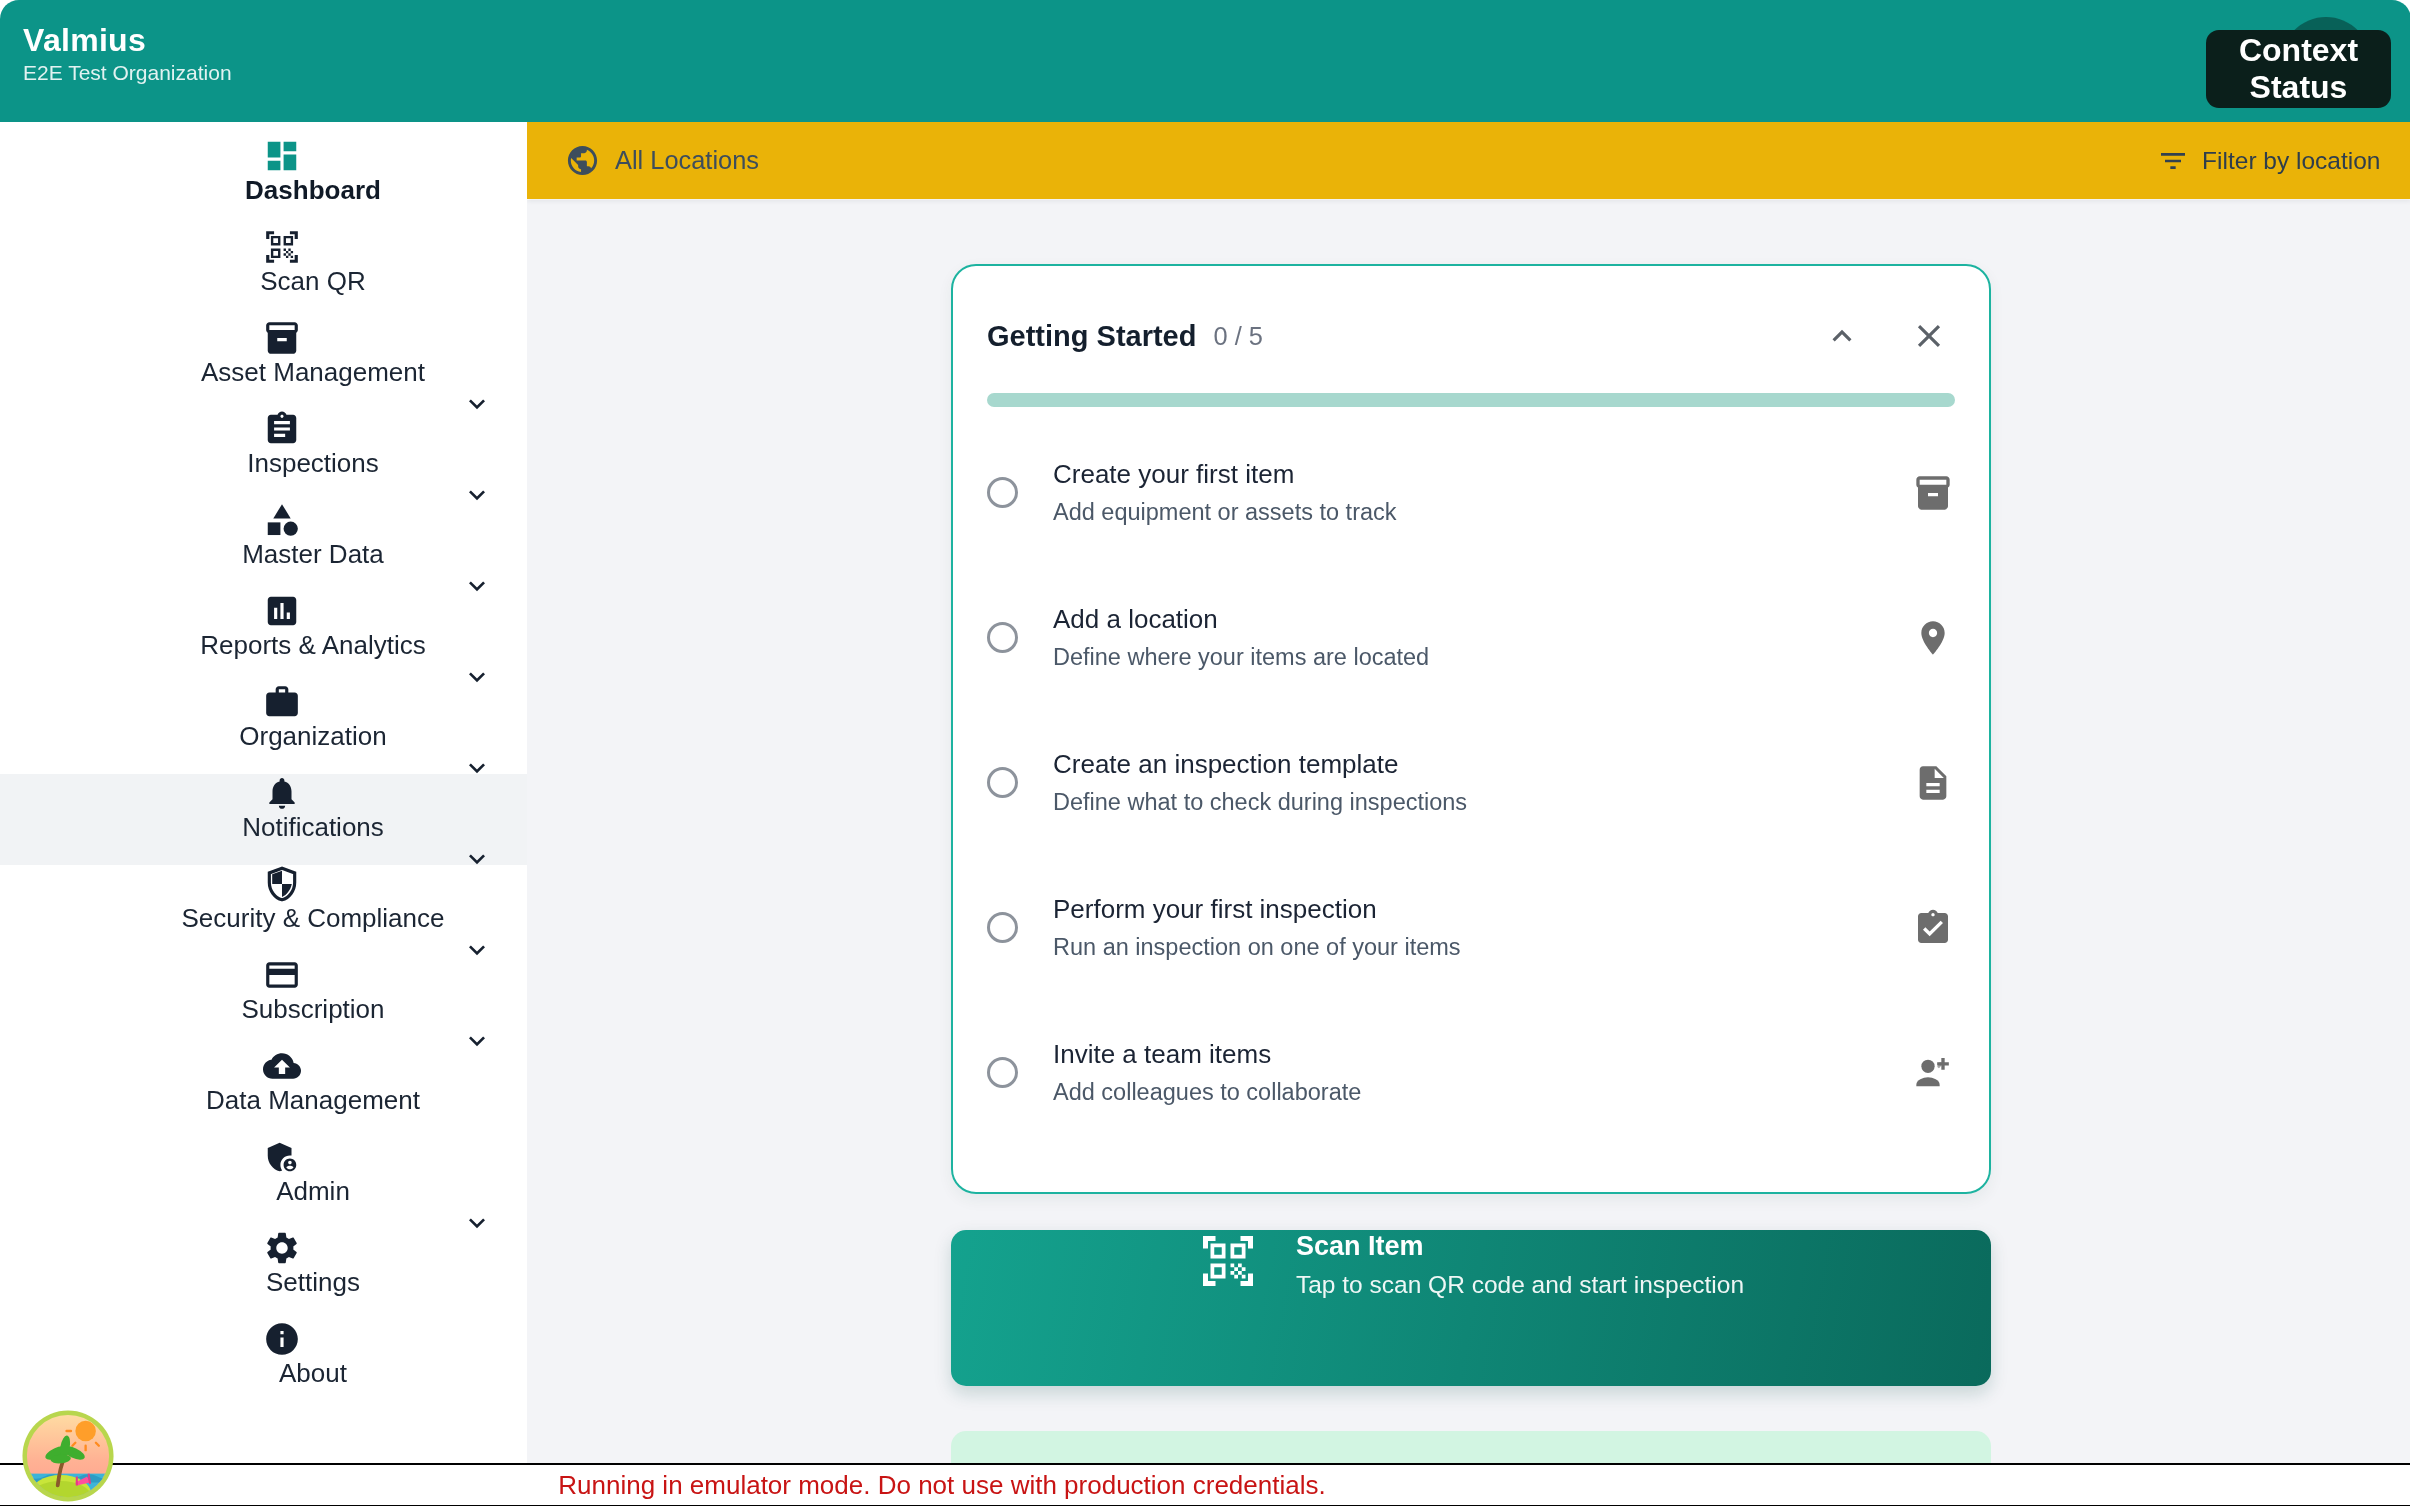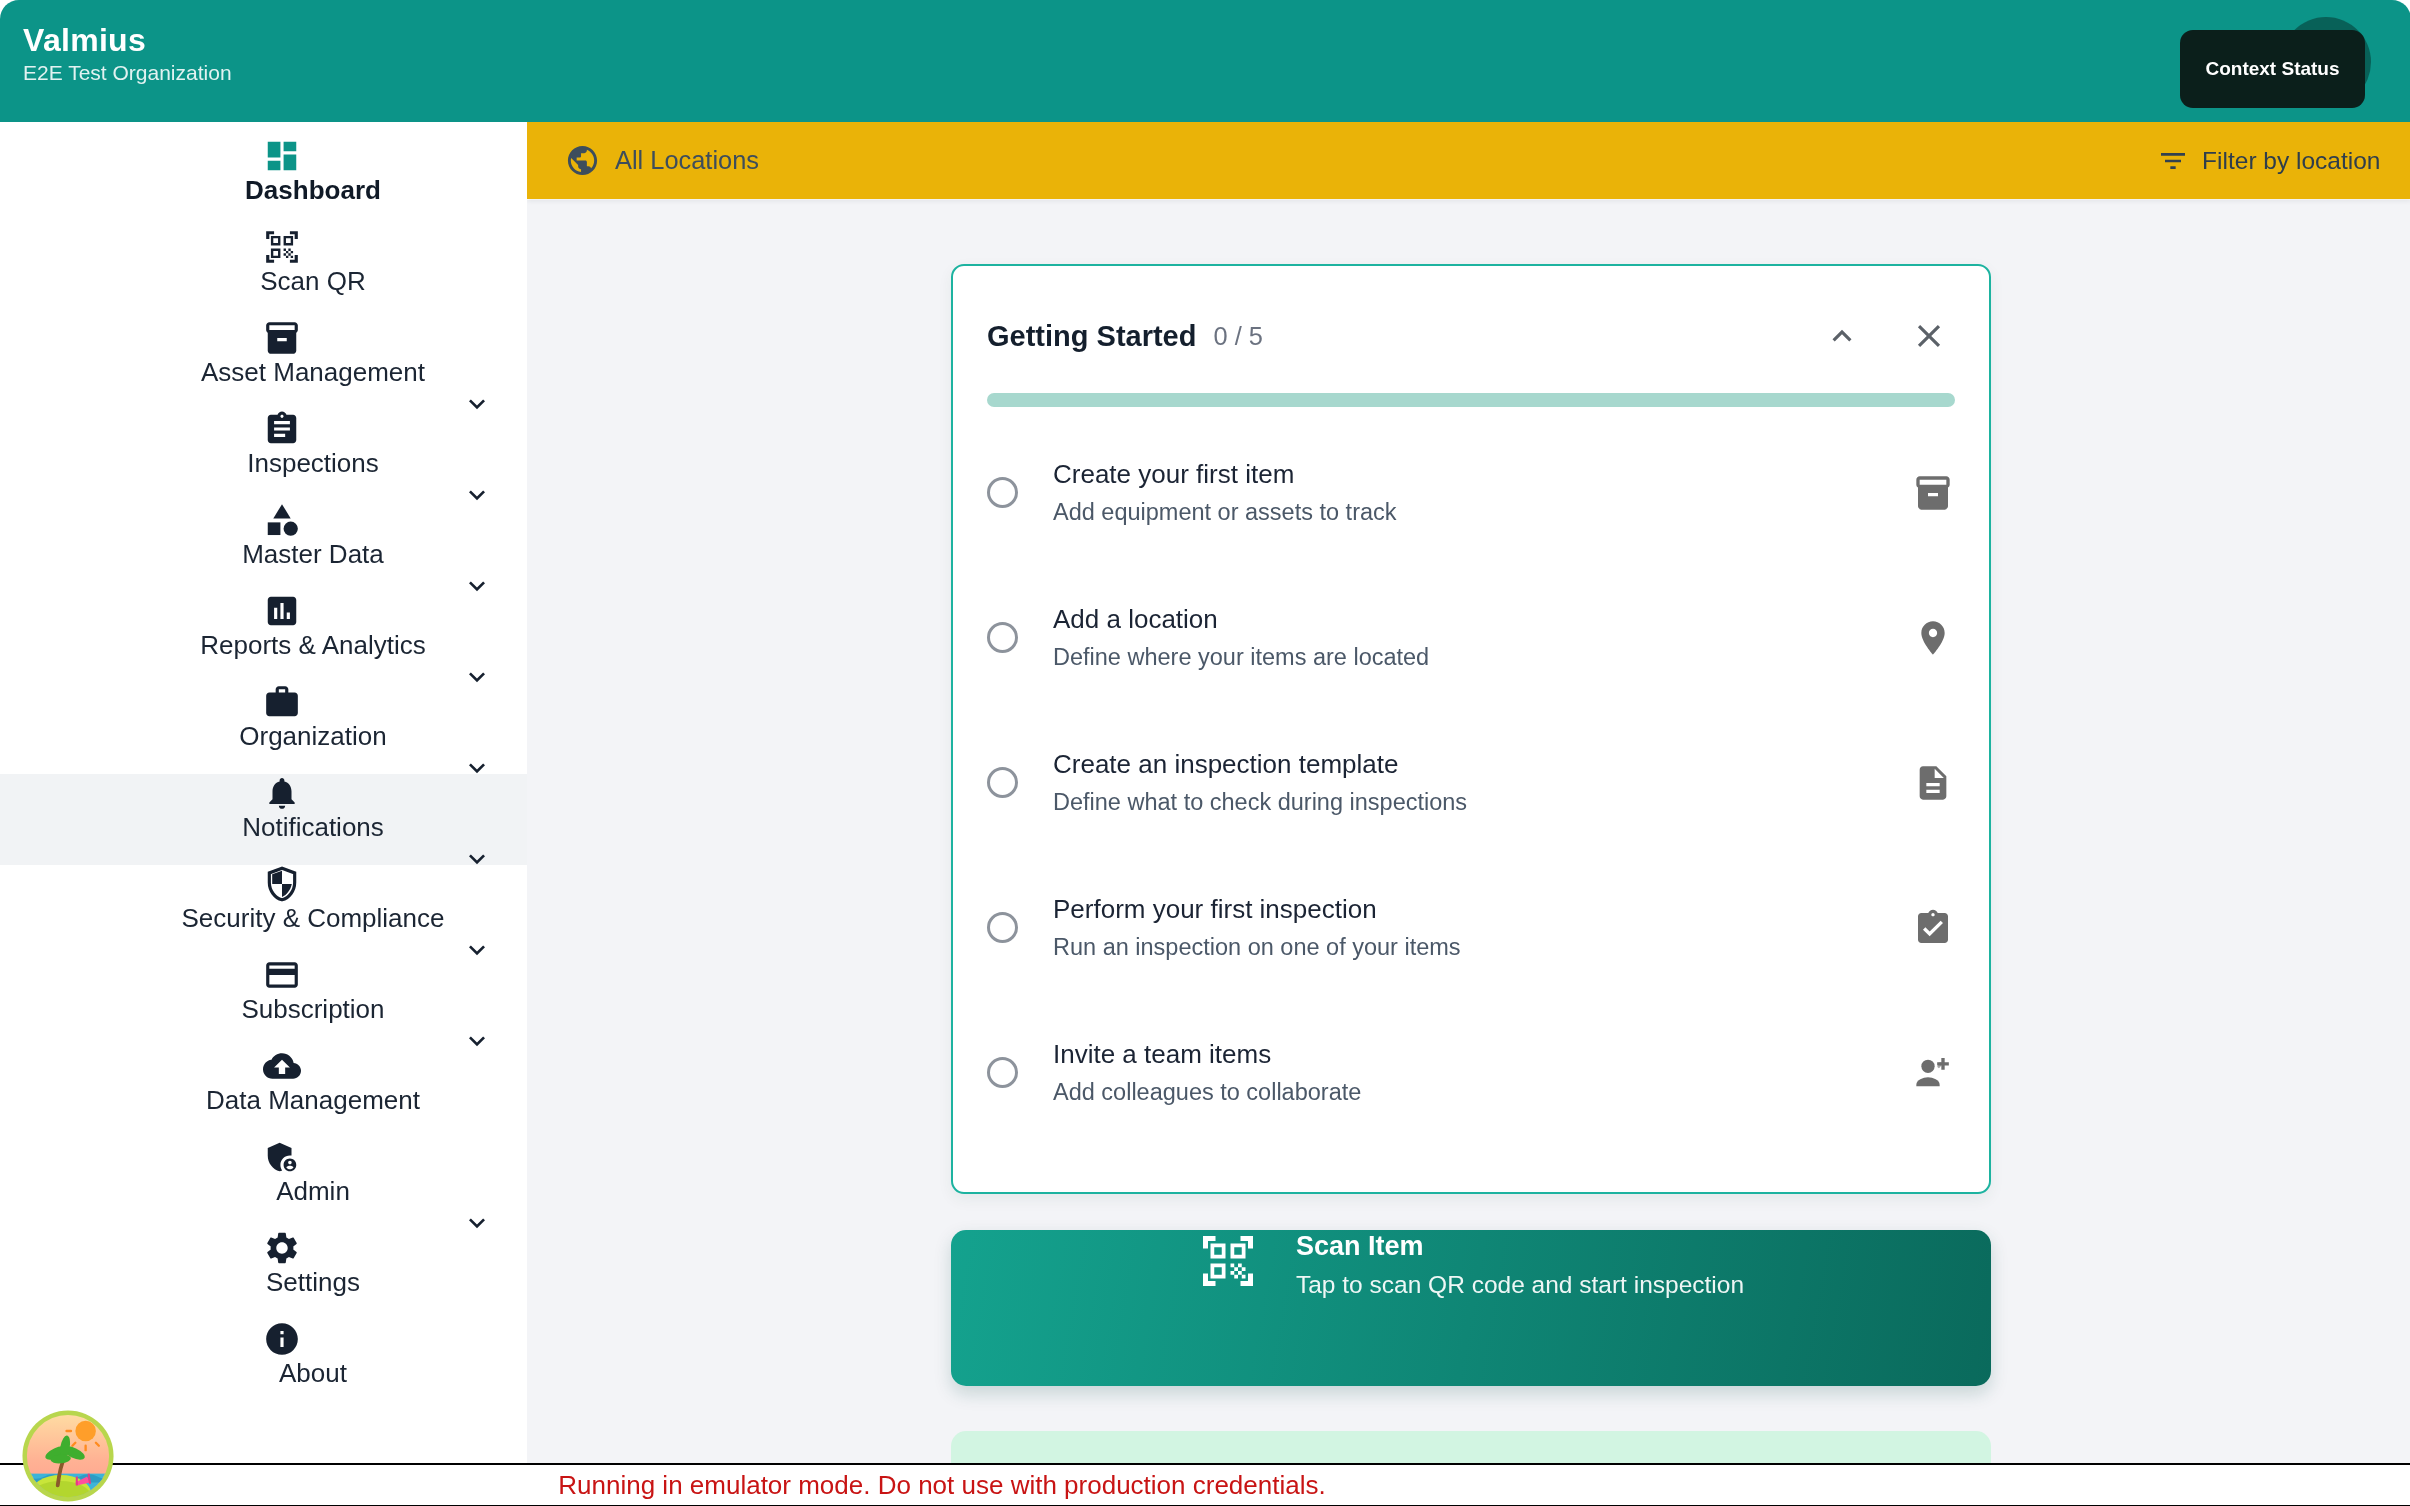--- a/index.html
+++ b/index.html
@@ -13,22 +13,22 @@
   svg { display:block; }
 
   
   .app-header{ position:absolute; top:0; left:0; right:0; height:122px;
     background:#0c9488; border-radius:19px 19px 0 0; z-index:3; }
   .header-text{ position:absolute; left:23px; top:21px; color:#fff; }
   .org-title{ margin:0; font-size:32px; font-weight:bold; letter-spacing:0.3px; line-height:38px;}
   .org-subtitle{ font-size:21px; color:rgba(255,255,255,.88); line-height:28px; }
   .avatar-circle{ position:absolute; top:17px; right:40px; width:90px; height:90px;
     border-radius:50%; background:rgba(5,35,30,.45); }
-  .context-btn{ position:absolute; top:30px; right:46px; width:185px; height:78px;
-    background:#0b1f1b; color:#fff; font-size:19px; font-weight:bold;
+  .context-btn{ position:absolute; top:30px; right:20px; width:185px; height:78px;
+    background:#0b1f1b; color:#fff; font-size:32px; font-weight:bold;
     border:none; border-radius:13px; cursor:pointer; font-family:inherit; }
 
   
   .sidebar{ position:absolute; left:0; top:122px; width:527px; bottom:0;
     background:#fff; padding-top:15px; z-index:2; }
   .nav-item{ height:91px; display:flex; align-items:center; padding-left:36px; cursor:pointer;flex-direction:column; }
   .nav-item.highlight{ background:#f1f3f5; }
   .nav-icon{ width:38px; height:38px; flex:0 0 38px; color:#16202f; }
   .nav-icon svg{ width:100%; height:100%; }
   .nav-icon.teal{ color:#0c9488; }
@@ -43,21 +43,21 @@
   .loc-label{ font-size:25.4px; color:#3d4d5c; margin-left:15px; }
   .filter-btn{ margin-left:auto; margin-right:24.5px; display:flex; align-items:center; gap:13px;
     background:none; border:none; cursor:pointer; color:#2f3e4c; font-size:24.5px; font-family:inherit; }
   .filter-icon{ width:32px; height:32px; color:#32414f; }
 
   
   .content{ position:absolute; left:527px; top:200px; right:0; bottom:0;
     background:#f3f4f7; overflow:hidden; }
   .column{ width:1040px; margin-left:424px; }
 
-  .gs-card{ margin-top:64px; background:#fff; border:2.8px solid #1db3a0; border-radius:13px;
+  .gs-card{ margin-top:64px; background:#fff; border:2.8px solid #1db3a0; border-radius:25px;
     padding:0 34px 47px; box-shadow:0 5.6px 15px rgba(13,60,54,.06); }
   .card-head{ margin-top:51px; display:flex; align-items:center; }
   .card-title{ font-size:29px; font-weight:bold; color:#141f2d; }
   .card-count{ font-size:25.4px; color:#6b7280; margin-left:17px; }
   .icon-btn{ background:none; border:none; padding:0; width:38px; height:38px;
     color:#5b6168; cursor:pointer; }
   .icon-btn svg{ width:100%; height:100%; }
   .collapse-btn{ margin-left:auto; }
   .close-btn{ margin-left:49px; margin-right:7.5px; }
 

